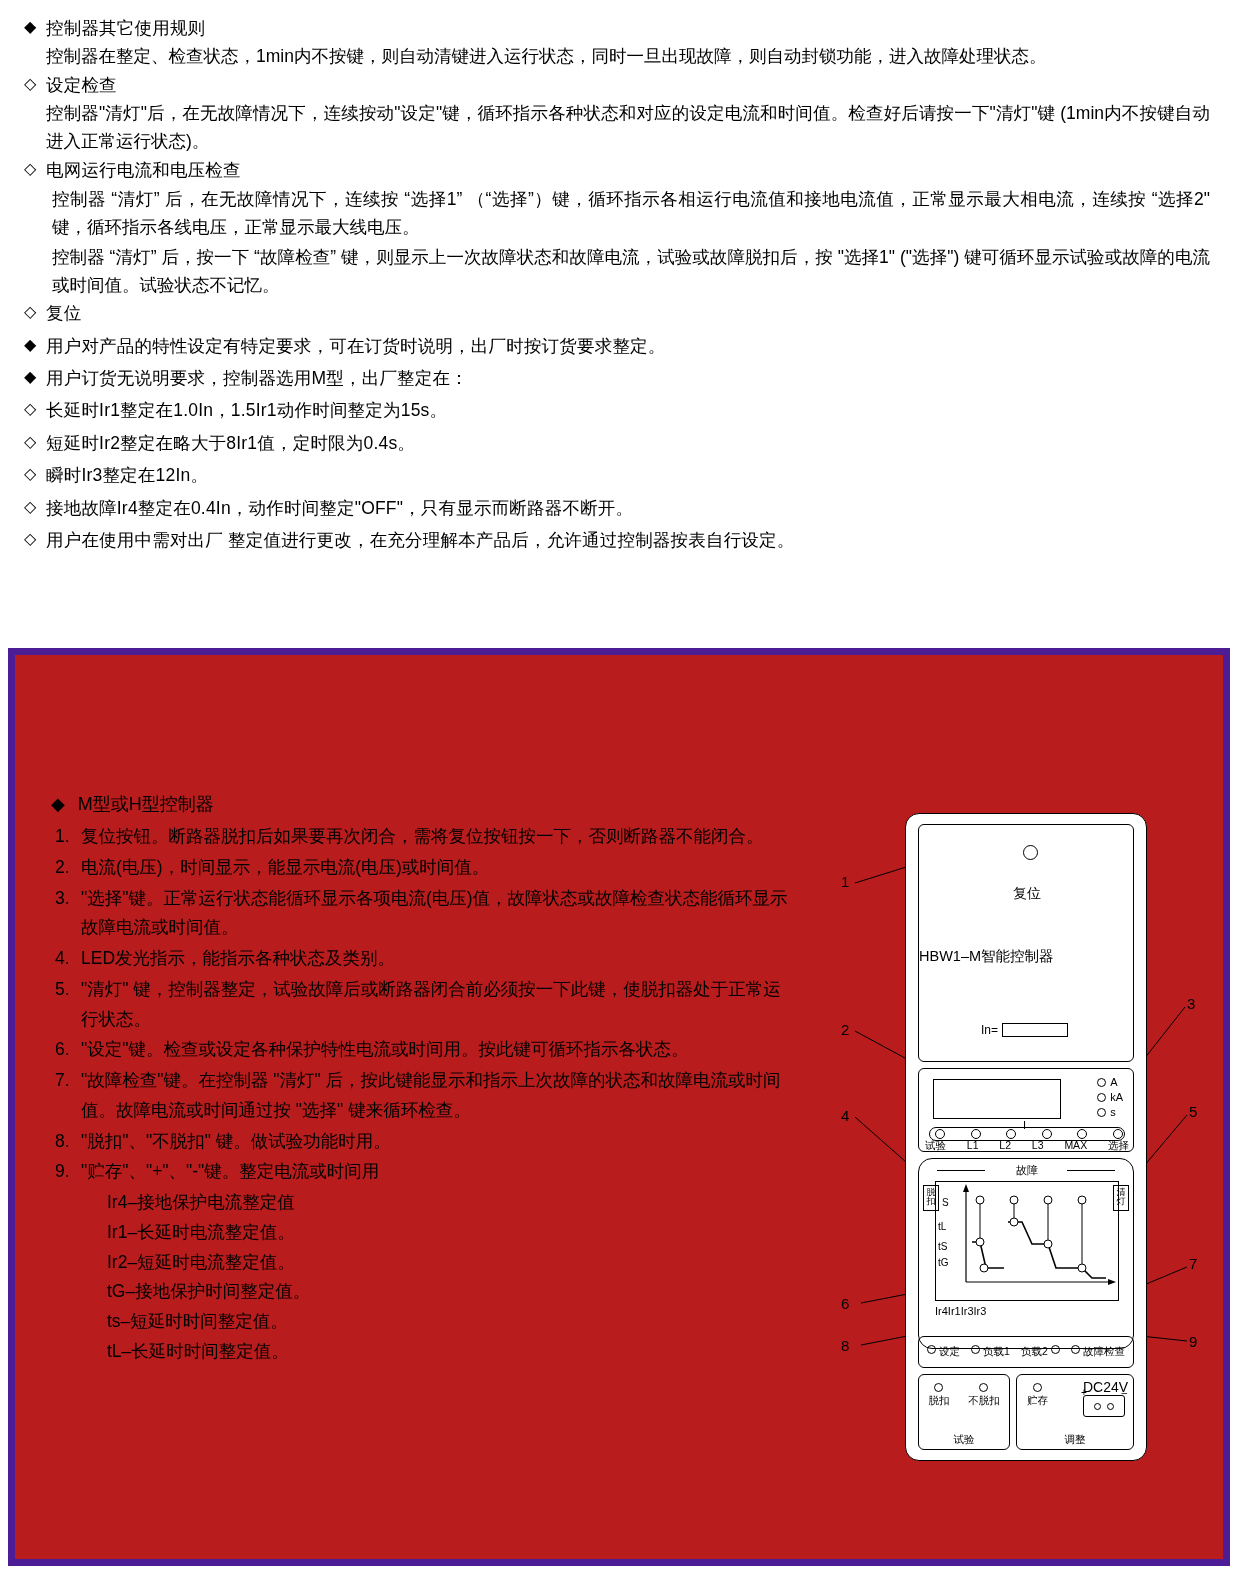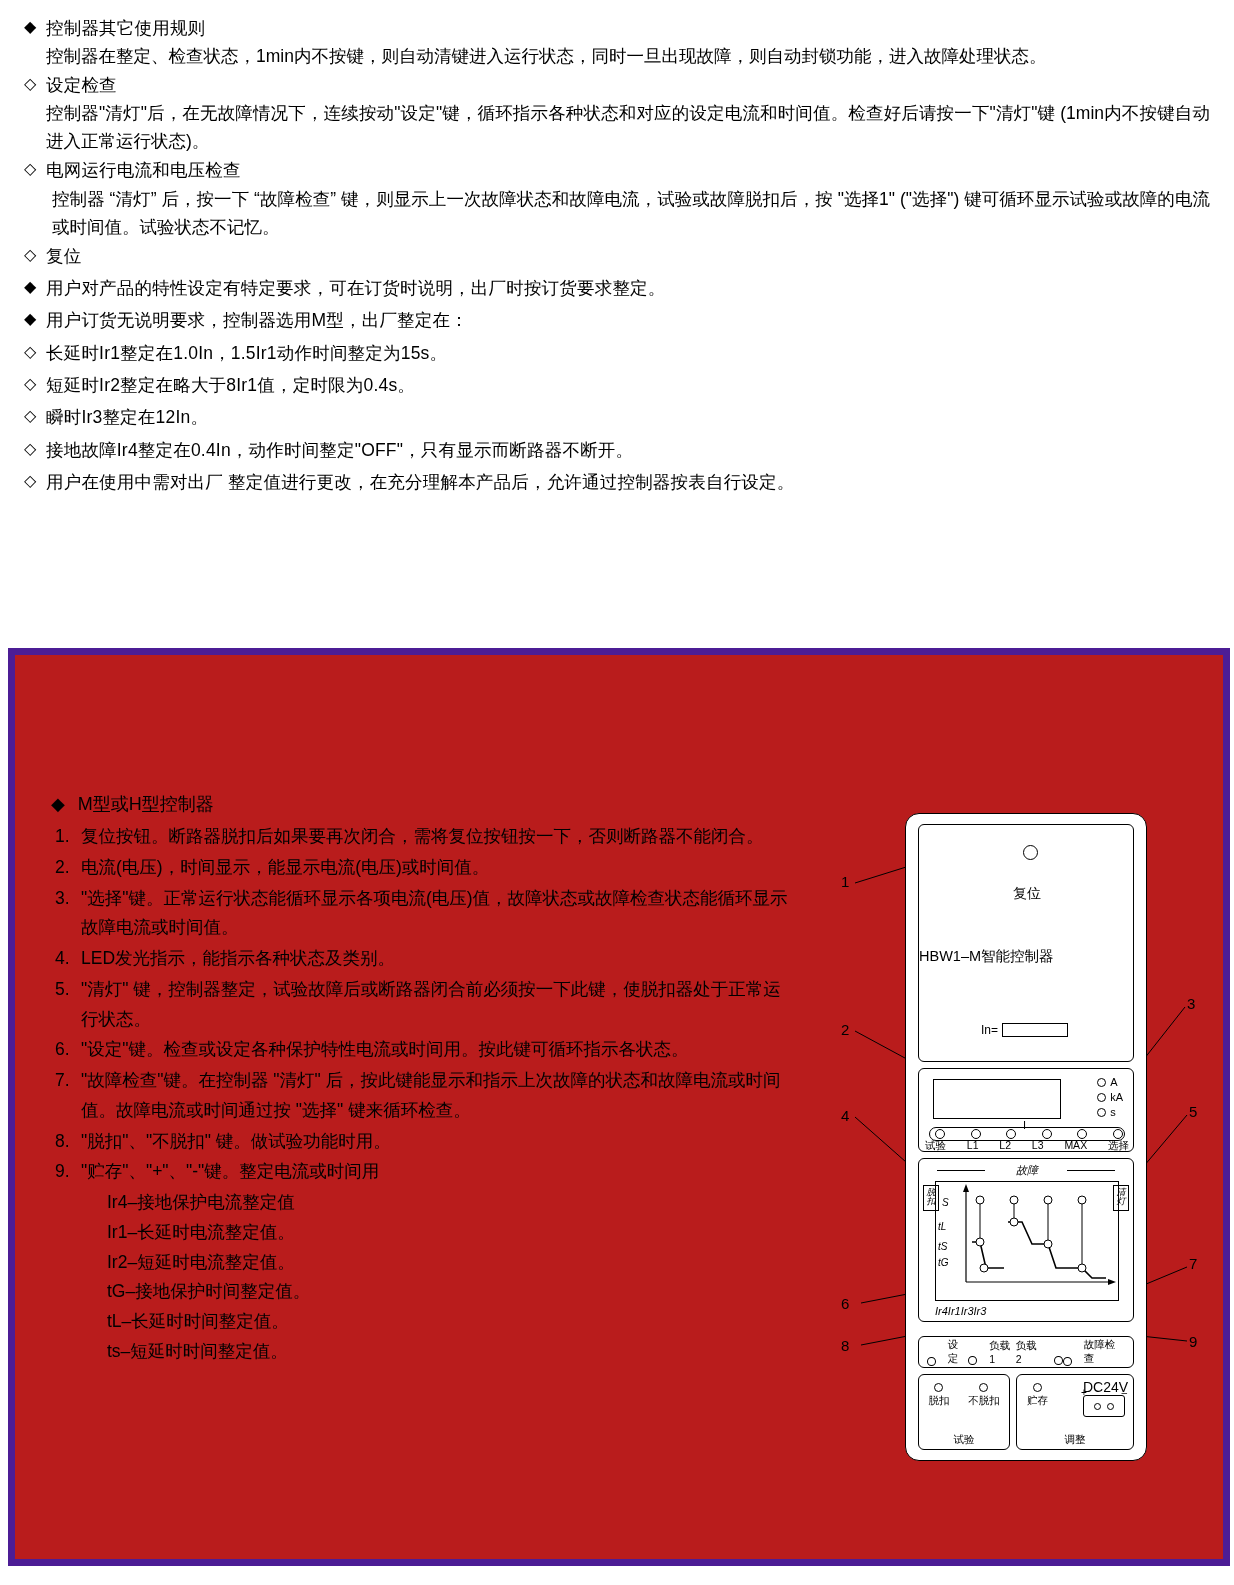--- a/index.html
+++ b/index.html
@@ -81,22 +81,22 @@
   .i-mark{position:absolute;left:104px;top:50px;font-size:11px;}
   .btn-row{
     position:absolute;left:10px;top:58px;width:196px;height:14px;
     border:1px solid #000;border-radius:7px;box-sizing:border-box;
   }
   .leds{position:absolute;left:16px;top:60px;width:188px;display:flex;justify-content:space-between;}
   .leds .dot{width:8px;height:8px;}
   .lbls{position:absolute;left:6px;top:70px;width:204px;display:flex;justify-content:space-between;font-size:10.5px;}
 
   .dev-mid{
-    position:absolute;left:12px;top:344px;width:216px;height:164px;
-    border:1px solid #000;border-radius:6px;box-sizing:border-box;font-style:italic;
+    position:absolute;left:12px;top:344px;width:216px;height:191px;
+    border:1px solid #000;border-radius:14px;box-sizing:border-box;
   }
   .fault-cap{position:absolute;left:0;top:4px;width:216px;text-align:center;font-size:11px;}
   .fault-line-l{position:absolute;left:18px;top:11px;width:48px;border-top:1px solid #000;}
   .fault-line-r{position:absolute;right:18px;top:11px;width:48px;border-top:1px solid #000;}
   .curve-box{
     position:absolute;left:16px;top:22px;width:184px;height:120px;
     border:1px solid #000;box-sizing:border-box;
   }
   .side-key{
     position:absolute;width:16px;height:26px;border:1px solid #000;box-sizing:border-box;font-size:9px;
@@ -104,21 +104,21 @@
   }
   .key-left{left:4px;top:26px;}
   .key-right{right:4px;top:26px;}
   .x-lbls{position:absolute;left:16px;top:146px;width:184px;display:flex;justify-content:flex-start;font-size:11px;}
 
   .dev-row3{
     position:absolute;left:12px;top:522px;width:216px;height:32px;
     border:1px solid #000;border-radius:6px;box-sizing:border-box;
     display:flex;align-items:center;justify-content:space-between;padding:0 8px;font-size:10.5px;
   }
-  .kbtn{display:flex;align-items:flex-end;gap:12px;}
+  .kbtn{display:flex;align-items:flex-start;gap:3px;}
   .kbtn .dot{width:7px;height:7px;}
 
   .dev-bot{
     position:absolute;left:12px;top:560px;width:216px;height:76px;
     box-sizing:border-box;display:flex;gap:6px;
   }
   .bot-l{width:92px;height:76px;border:1px solid #000;border-radius:6px;box-sizing:border-box;position:relative;}
   .bot-r{width:118px;height:76px;border:1px solid #000;border-radius:6px;box-sizing:border-box;position:relative;}
   .bot-cap{position:absolute;bottom:2px;width:100%;text-align:center;font-size:10.5px;}
   .bot-keys{position:absolute;top:8px;width:100%;display:flex;justify-content:space-around;font-size:10.5px;}
@@ -152,20 +152,21 @@
     <div class="bullet-row">
       <div class="mk">◇</div>
       <div class="tx line">设定检查</div>
     </div>
     <div class="para indent1">控制器"清灯"后，在无故障情况下，连续按动"设定"键，循环指示各种状态和对应的设定电流和时间值。检查好后请按一下"清灯"键 (1min内不按键自动进入正常运行状态)。</div>
 
     <div class="bullet-row">
       <div class="mk">◇</div>
       <div class="tx line">电网运行电流和电压检查</div>
     </div>
+    <div class="para indent2 spaced">控制器 “清灯” 后，在无故障情况下，连续按 “选择1” （“选择”）键，循环指示各相运行电流值和接地电流值，正常显示最大相电流，连续按 “选择2" 键，循环指示各线电压，正常显示最大线电压。</div>
     <div class="para indent2 spaced">控制器 “清灯” 后，按一下 “故障检查” 键，则显示上一次故障状态和故障电流，试验或故障脱扣后，按 "选择1" ("选择") 键可循环显示试验或故障的电流或时间值。试验状态不记忆。</div>
 
     <div class="bullet-row">
       <div class="mk">◇</div>
       <div class="tx line">复位</div>
     </div>
 
     <div class="bullet-row" style="margin-top:4px">
       <div class="mk">◆</div>
       <div class="tx line">用户对产品的特性设定有特定要求，可在订货时说明，出厂时按订货要求整定。</div>
@@ -238,22 +239,22 @@
         </div>
       <div class="li">
           <div class="num">9.</div>
           <div class="txt">"贮存"、"+"、"-"键。整定电流或时间用</div>
         </div>
 
       <div class="sub">Ir4–接地保护电流整定值</div>
       <div class="sub">Ir1–长延时电流整定值。</div>
       <div class="sub">Ir2–短延时电流整定值。</div>
       <div class="sub">tG–接地保护时间整定值。</div>
+      <div class="sub">ts–短延时时间整定值。</div>
       <div class="sub">tL–长延时时间整定值。</div>
-      <div class="sub">ts–短延时时间整定值。</div>
     </div>
 
     <svg class="lead">
       <line x1="840" y1="228" x2="1000" y2="178" stroke="#000" stroke-width="1"></line>
       <line x1="840" y1="376" x2="925" y2="422" stroke="#000" stroke-width="1"></line>
       <line x1="1170" y1="352" x2="1118" y2="418" stroke="#000" stroke-width="1"></line>
       <line x1="840" y1="462" x2="908" y2="522" stroke="#000" stroke-width="1"></line>
       <line x1="1172" y1="460" x2="1118" y2="524" stroke="#000" stroke-width="1"></line>
       <line x1="846" y1="648" x2="908" y2="636" stroke="#000" stroke-width="1"></line>
       <line x1="1172" y1="612" x2="1100" y2="642" stroke="#000" stroke-width="1"></line>

